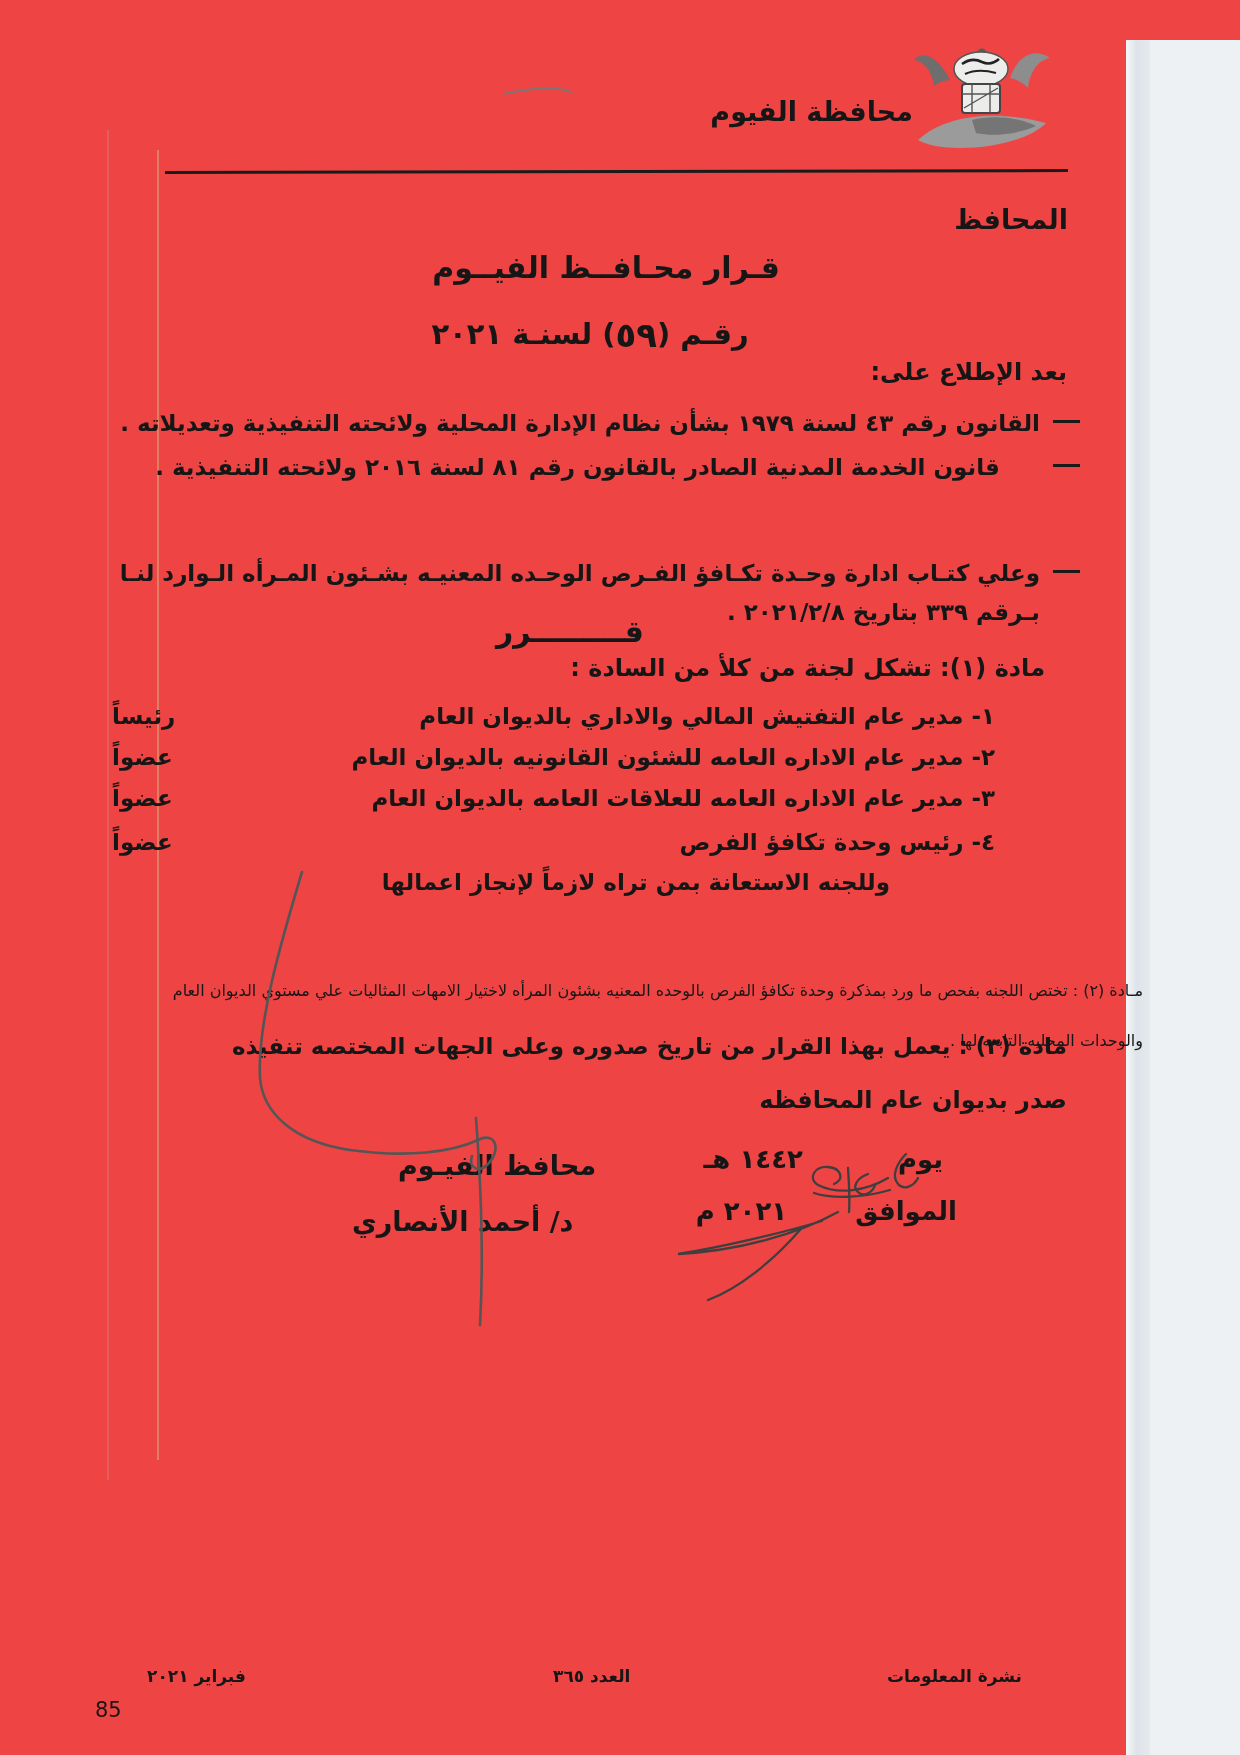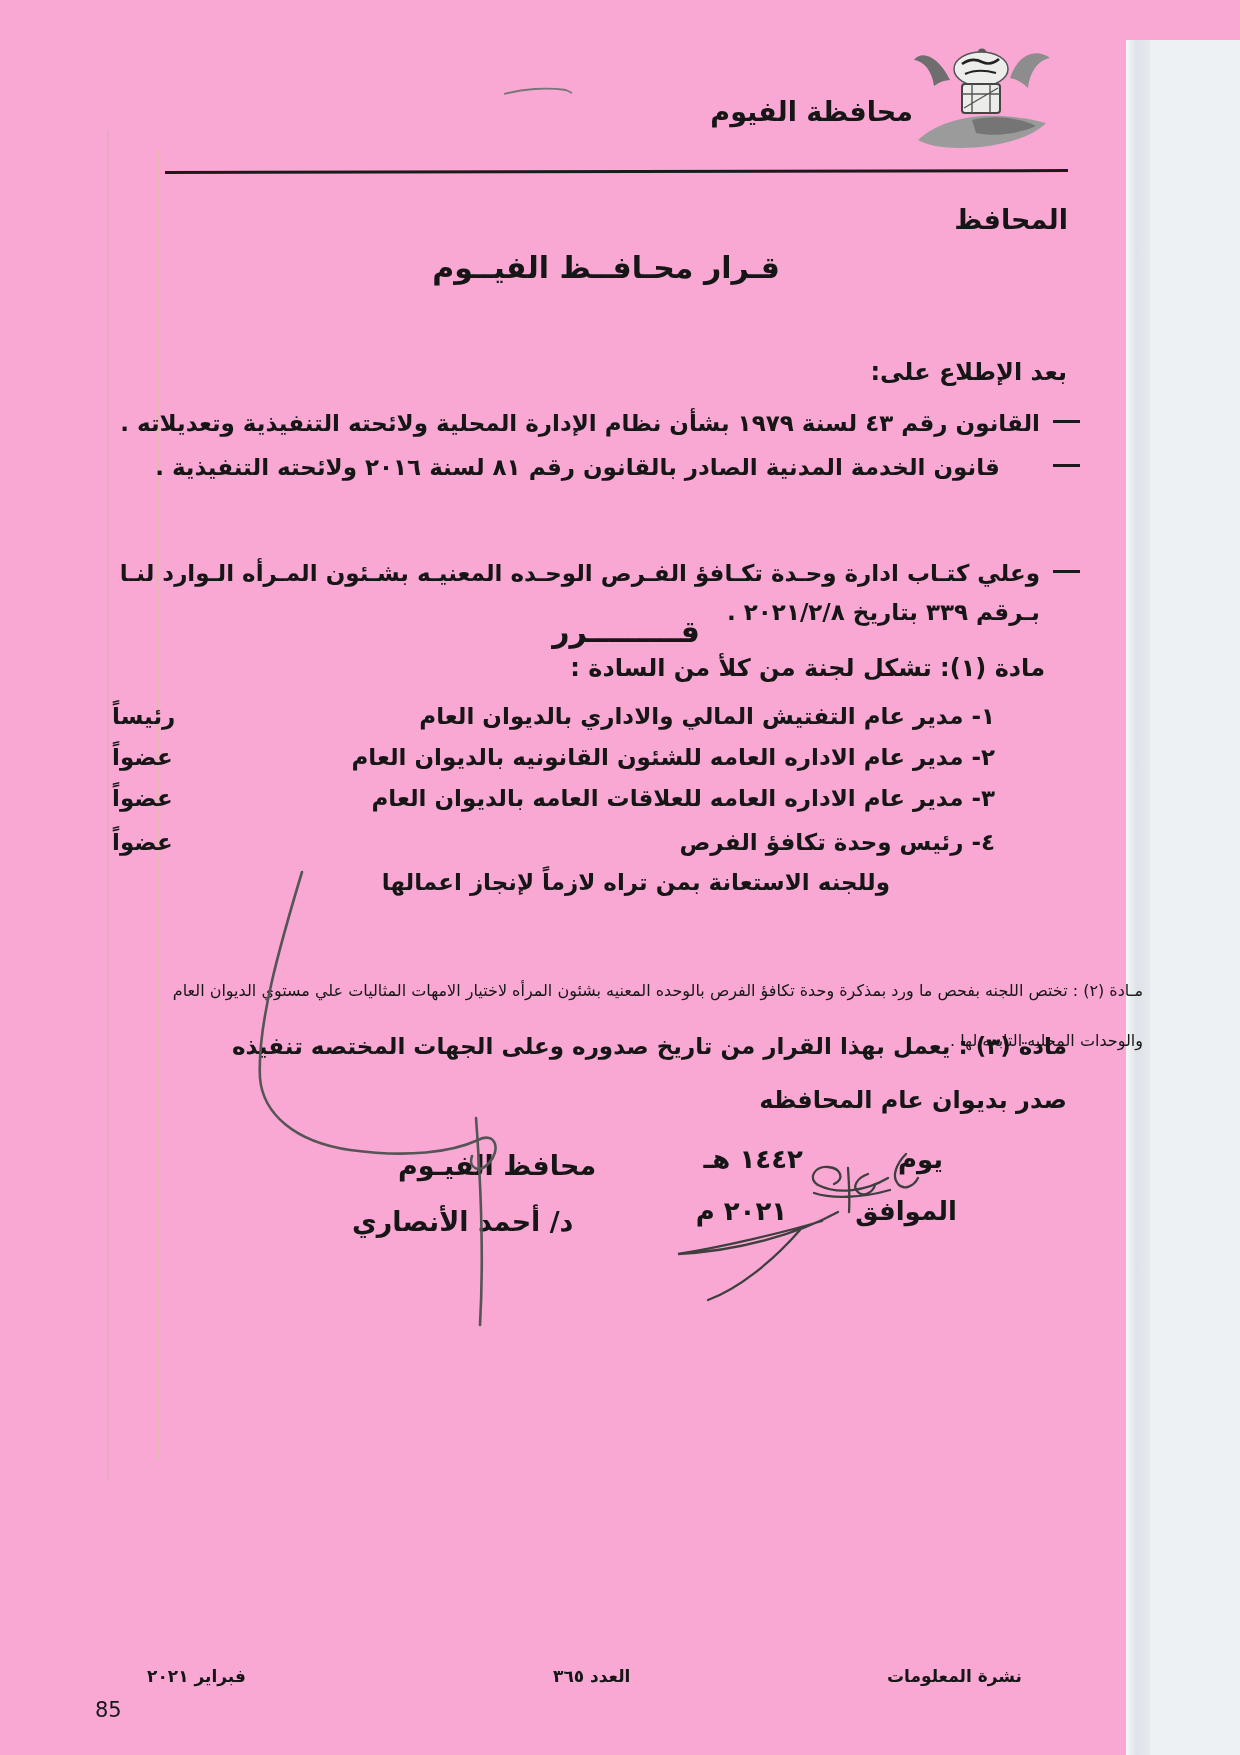--- a/index.html
+++ b/index.html
@@ -1,18 +1,18 @@
 <!DOCTYPE html>
 <html lang="ar" dir="rtl"><head>
 <meta charset="utf-8">
 <style>
   html,body{margin:0;padding:0;background:#eef1f4;}
   .page{
     position:relative;width:1240px;height:1755px;overflow:hidden;
-    background:#f9a8d4;color:#161616;
+    background:#ef4444;color:#161616;
     font-family:"DejaVu Sans",sans-serif;direction:rtl;
   }
   .abs{position:absolute;}
   .t{position:absolute;font-weight:bold;white-space:nowrap;}
   
   .edge-band{position:absolute;left:1126px;top:40px;bottom:0;width:24px;
     background:linear-gradient(90deg,#f6f7f7 0%,#dde3e9 45%,#e6eaee 100%);}
   .edge-right{position:absolute;left:1150px;top:40px;right:0;bottom:0;background:#eef1f4;}
   .scan-line-pink{position:absolute;left:107px;top:130px;height:1350px;width:2px;background:rgba(205,160,160,.28);}
   .scan-line-yellow{position:absolute;left:157px;top:150px;height:1310px;width:2px;background:rgba(210,200,135,.45);}
@@ -23,21 +23,21 @@
   
   .title-1{top:250px;left:420px;width:360px;text-align:right;font-size:30px;}
   .title-2{top:312px;left:410px;width:360px;text-align:center;font-size:29px;}
   .hand-num{font-size:34px;position:relative;top:3px;letter-spacing:2px;}
   
   .lead{top:358px;right:173px;font-size:24px;}
   .bullet{position:absolute;right:200px;left:115px;text-align:right;font-size:23px;font-weight:bold;line-height:39px;}
   .bullet .dash{position:absolute;right:-40px;top:16px;width:27px;height:3px;background:#1a1a1a;}
   .b1{top:404px;} .b2{top:448px;text-align:center;} .b3{top:518px;margin-top:36px;}
   
-  .decree-word{top:614px;left:440px;width:260px;font-size:30px;}
+  .decree-word{top:614px;left:440px;width:260px;text-align:center;font-size:30px;}
   .art1-head{top:654px;right:195px;font-size:24px;}
   .member{position:absolute;left:112px;right:245px;display:flex;justify-content:space-between;
     font-size:23px;font-weight:bold;white-space:nowrap;}
   .m1{top:703px;} .m2{top:744px;} .m3{top:785px;} .m4{top:829px;}
   .note{top:869px;right:350px;font-size:23px;}
   .art2{position:absolute;top:966px;right:97px;left:115px;text-align:right;
     font-size:16px;font-weight:normal;line-height:50px;}
   .art3{top:1033px;right:173px;font-size:23px;}
   .issued{top:1086px;right:173px;font-size:24px;margin-left:16px;}
   
@@ -74,20 +74,21 @@
     <path d="M50 50 h38 M60 40 v29 M78 40 v29 M52 64 L86 44" fill="none" stroke="#555" stroke-width="1.4"></path>
     <path d="M6 96 C 34 70, 86 66, 134 79 C 120 94, 84 104, 48 104 C 30 104, 14 101, 6 96 Z" fill="#9b9b9b"></path>
     <path d="M60 76 C 80 71, 106 73, 124 82 C 106 90, 82 93, 64 89 Z" fill="#757575"></path>
   </svg>
 
   <div class="t org-name">محافظة الفيوم</div>
   <div class="header-rule"></div>
   <div class="t governor-label">المحافظ</div>
 
   <div class="t title-1">قـرار محـافــظ الفيــوم</div>
+  <div class="t title-2"><span>رقـم (</span><span class="hand-num">٥٩</span><span>) لسنـة ٢٠٢١</span></div>
 
   <div class="t lead">بعد الإطلاع على:</div>
 
   <div class="bullet b1">
     <span class="dash"></span>
     <span>القانون رقم ٤٣ لسنة ١٩٧٩ بشأن نظام الإدارة المحلية ولائحته التنفيذية وتعديلاته .</span>
   </div>
   <div class="bullet b2">
     <span class="dash"></span>
     <span>قانون الخدمة المدنية الصادر بالقانون رقم ٨١ لسنة ٢٠١٦ ولائحته التنفيذية .</span>

